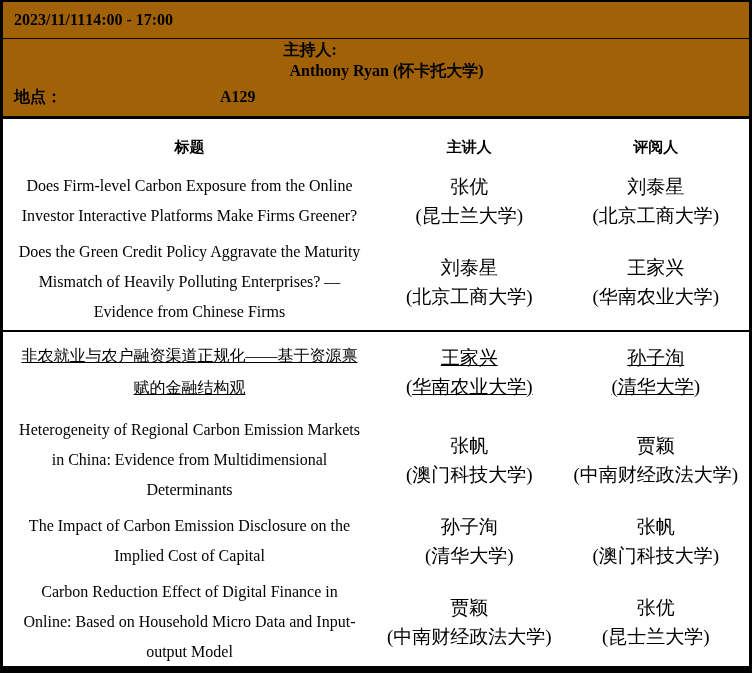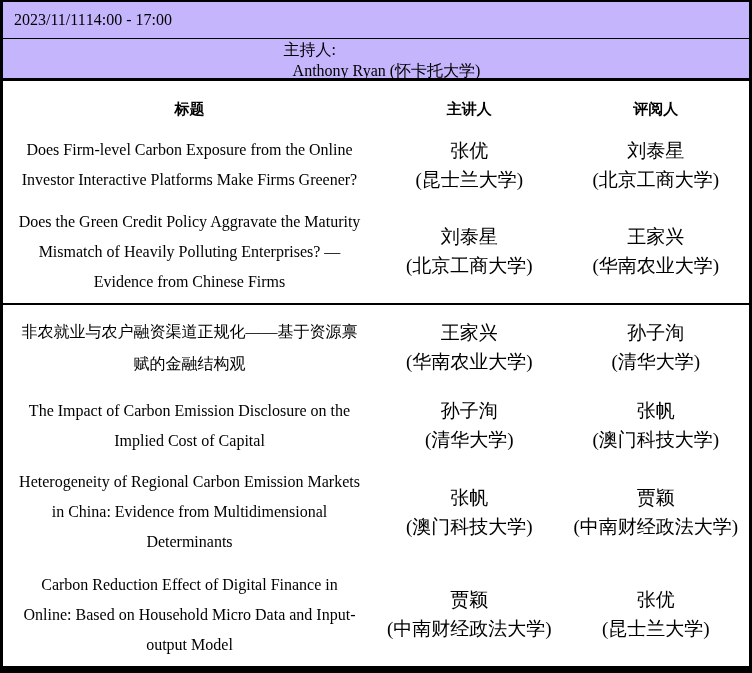--- a/index.html
+++ b/index.html
@@ -4,21 +4,21 @@
 <style>
   html,body{margin:0;padding:0;background:#ffffff;}
   .sheet{
     width:752px;height:673px;box-sizing:border-box;
     border:solid #000;border-width:2px 3px 7px 3px;
     display:flex;flex-direction:column;
     font-family:"Liberation Serif","DejaVu Serif",serif;
     color:#000;
   }
   
-  .info{background:#c4b5fd;border-bottom:3px solid #000;flex:0 0 auto;}
+  .info{background:#a16207;border-bottom:3px solid #000;flex:0 0 auto;font-weight:bold;}
   .date-row{
     height:36px;display:flex;align-items:center;
     padding-left:11px;border-bottom:1px solid #000;font-size:16px;
   }
   .time-text{}
   .kv-row{height:38px;display:flex;align-items:center;padding-left:11px;font-size:16px;}
   .kv-row.first{margin-top:1px;flex-direction:column;}
   .kv-label{width:196px;flex:0 0 auto;}
   .kv-value{flex:1;margin-left:10px;}
   
@@ -27,36 +27,40 @@
   col.c-speaker{width:25%;}
   col.c-reviewer{width:25%;}
   th{
     font-weight:bold;font-size:15px;height:40px;
     vertical-align:middle;text-align:center;padding-top:8px;
   }
   td{vertical-align:middle;text-align:center;padding:0;}
   .title-cell{font-size:16px;line-height:30px;padding:3px 14px;margin-left:20px;}
   .person-cell{font-size:19px;line-height:20px;}
   .person-cell .name{margin-bottom:9px;}
-  tr.section-start td{border-top:2px solid #000;}
+  tr.section-start td{border-top:2px solid #000;text-decoration:underline;}
   tr.cn-title .title-cell{line-height:32px;padding-top:8px;padding-bottom:8px;}
 </style>
 </head>
 <body>
 
 <div class="sheet">
 
   <div class="info">
     <div class="date-row">
       <span>2023/11/11</span>
       <span class="time-text">14:00 - 17:00</span>
     </div>
     <div class="kv-row first">
       <span class="kv-label">主持人:</span>
       <span class="kv-value">Anthony Ryan (怀卡托大学)</span>
+    </div>
+    <div class="kv-row">
+      <span class="kv-label">地点：</span>
+      <span class="kv-value">A129</span>
     </div>
   </div>
 
   <table>
     <colgroup>
       <col class="c-title">
         <col class="c-speaker">
         <col class="c-reviewer">
     </colgroup>
     <thead>
@@ -94,39 +98,39 @@
         <td class="person-cell">
           <div class="name">王家兴</div>
           <div class="affil">(华南农业大学)</div>
         </td>
         <td class="person-cell">
           <div class="name">孙子洵</div>
           <div class="affil">(清华大学)</div>
         </td>
       </tr>
       <tr>
+        <td class="title-cell">Heterogeneity of Regional Carbon Emission Markets in China: Evidence from Multidimensional Determinants</td>
+        <td class="person-cell">
+          <div class="name">张帆</div>
+          <div class="affil">(澳门科技大学)</div>
+        </td>
+        <td class="person-cell">
+          <div class="name">贾颖</div>
+          <div class="affil">(中南财经政法大学)</div>
+        </td>
+      </tr>
+      <tr>
         <td class="title-cell">The Impact of Carbon Emission Disclosure on the Implied Cost of Capital</td>
         <td class="person-cell">
           <div class="name">孙子洵</div>
           <div class="affil">(清华大学)</div>
         </td>
         <td class="person-cell">
           <div class="name">张帆</div>
           <div class="affil">(澳门科技大学)</div>
-        </td>
-      </tr>
-      <tr>
-        <td class="title-cell">Heterogeneity of Regional Carbon Emission Markets in China: Evidence from Multidimensional Determinants</td>
-        <td class="person-cell">
-          <div class="name">张帆</div>
-          <div class="affil">(澳门科技大学)</div>
-        </td>
-        <td class="person-cell">
-          <div class="name">贾颖</div>
-          <div class="affil">(中南财经政法大学)</div>
         </td>
       </tr>
       <tr>
         <td class="title-cell">Carbon Reduction Effect of Digital Finance in Online: Based on Household Micro Data and Input-output Model</td>
         <td class="person-cell">
           <div class="name">贾颖</div>
           <div class="affil">(中南财经政法大学)</div>
         </td>
         <td class="person-cell">
           <div class="name">张优</div>

